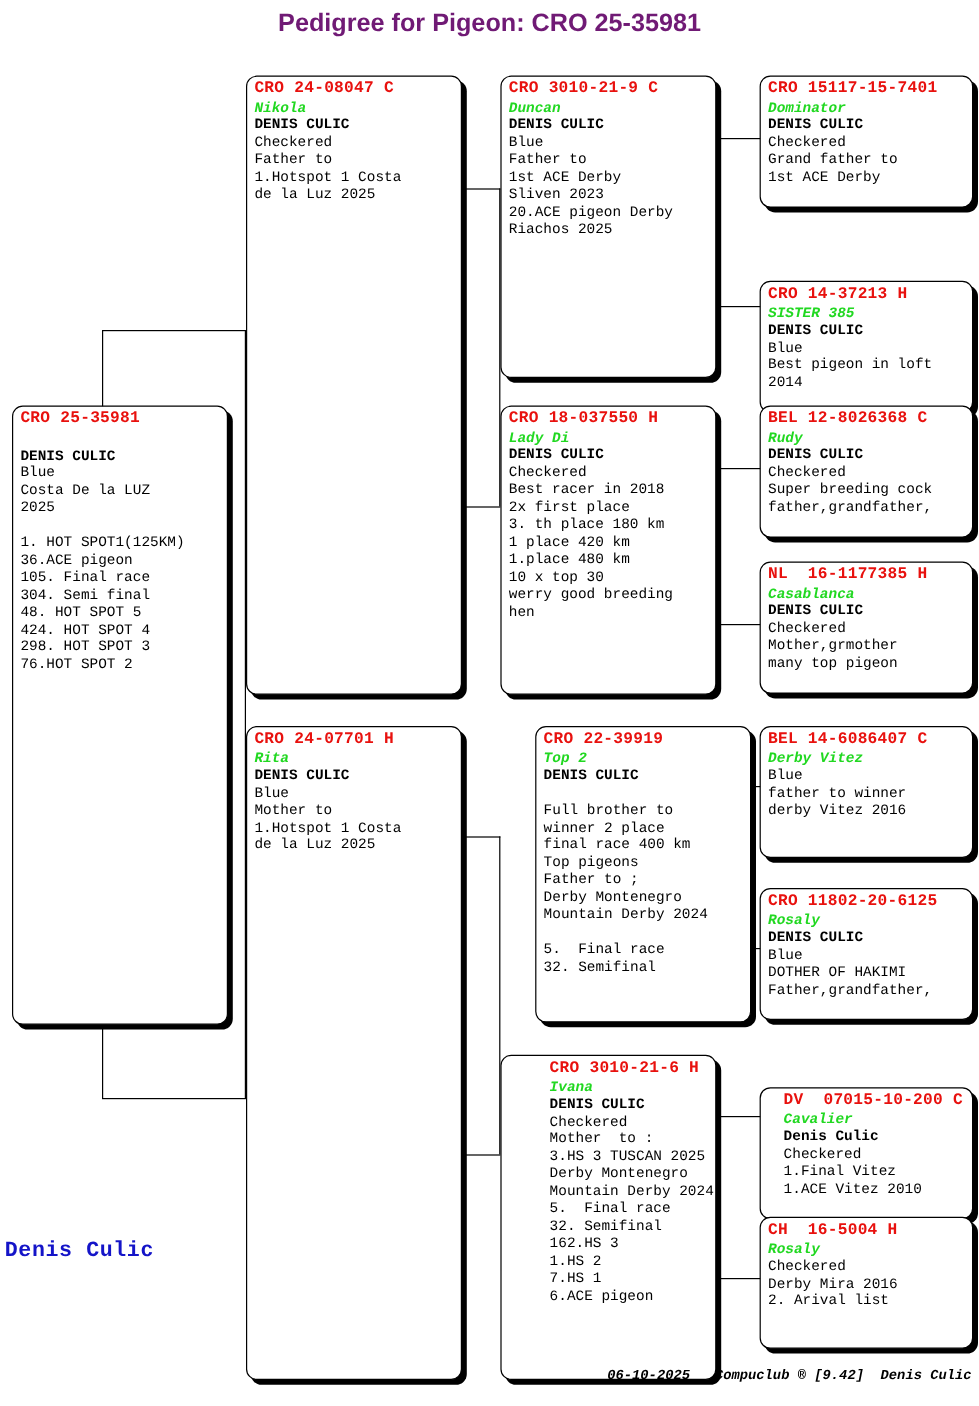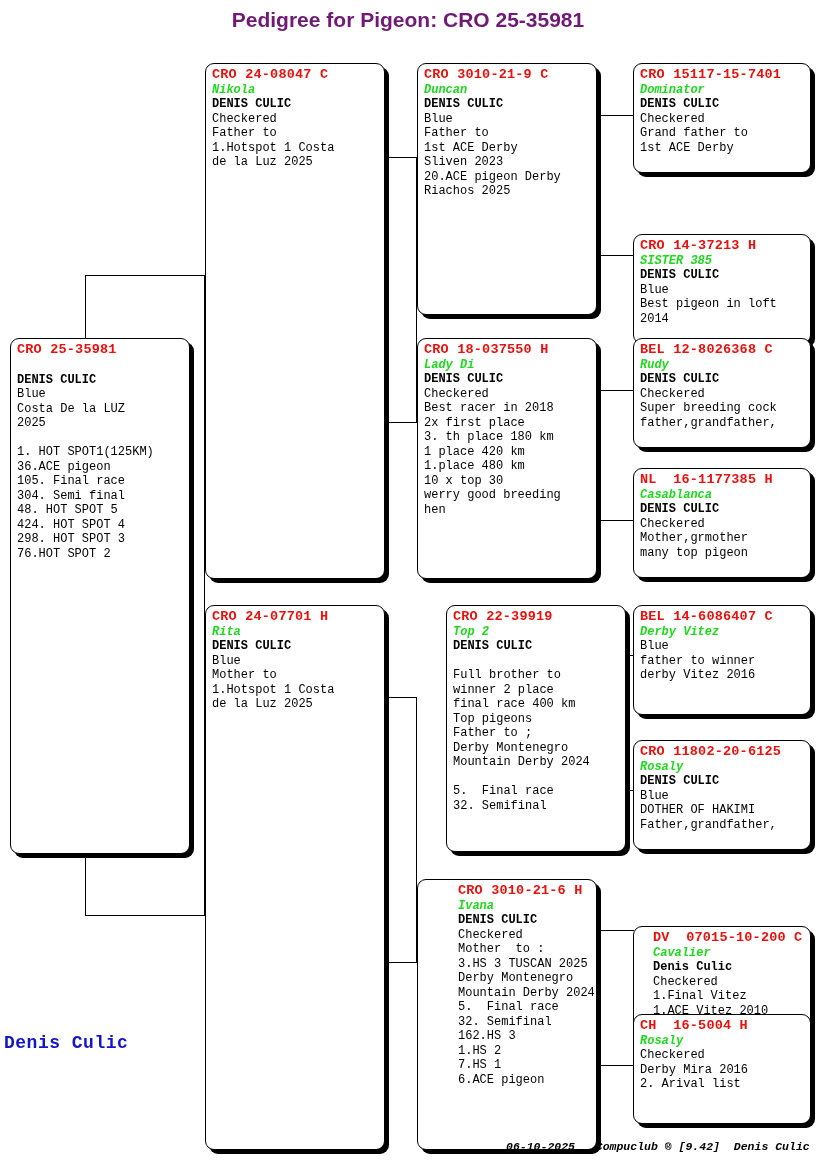--- a/index.html
+++ b/index.html
@@ -182,21 +182,21 @@
     <div class="lines"><div>Blue</div><div>father to winner</div><div>derby Vitez 2016</div></div>
   </div>
 
   <div class="box" style="left:633px;top:740px;width:178px;height:110px;">
     <div class="ring">CRO 11802-20-6125</div>
     <div class="nick">Rosaly</div>
     <div class="owner">DENIS CULIC</div>
     <div class="lines"><div>Blue</div><div>DOTHER OF HAKIMI</div><div>Father,grandfather,</div></div>
   </div>
 
-  <div class="box" style="left:633px;top:926px;width:178px;height:110px;padding-left:19px;">
+  <div class="box" style="left:633px;top:906px;width:178px;height:110px;padding-left:19px;">
     <div class="ring">DV  07015-10-200 C</div>
     <div class="nick">Cavalier</div>
     <div class="owner">Denis Culic</div>
     <div class="lines"><div>Checkered</div><div>1.Final Vitez</div><div>1.ACE Vitez 2010</div></div>
   </div>
 
   <div class="box" style="left:633px;top:1014px;width:178px;height:110px;">
     <div class="ring">CH  16-5004 H</div>
     <div class="nick">Rosaly</div>
     <div class="owner"></div>

